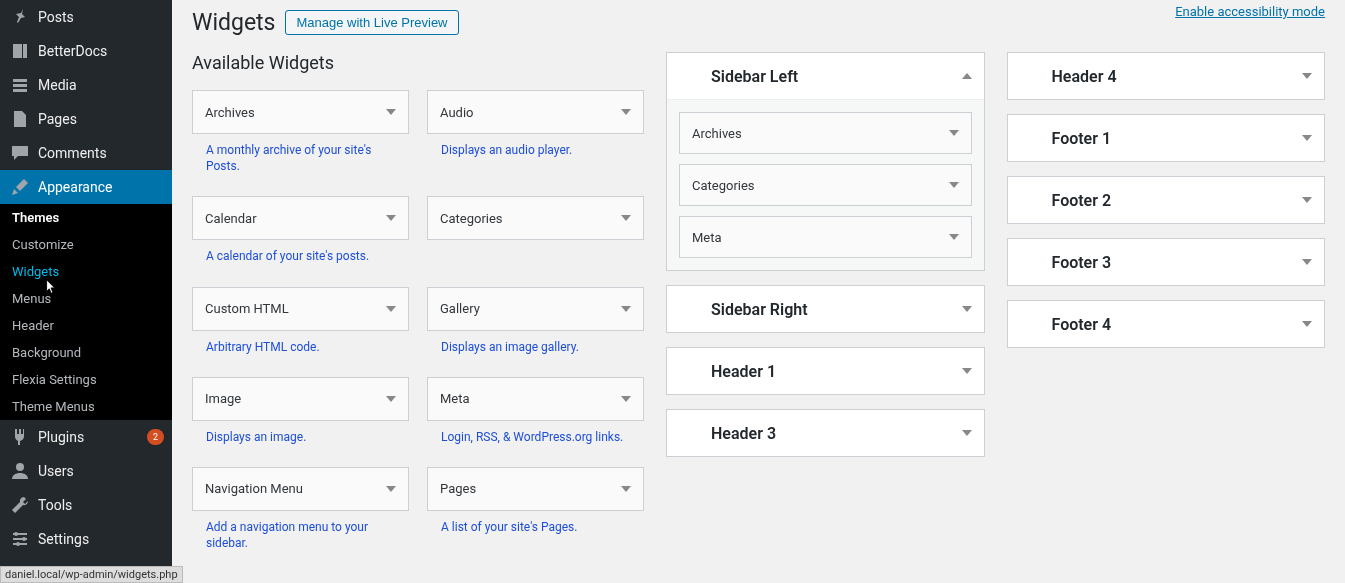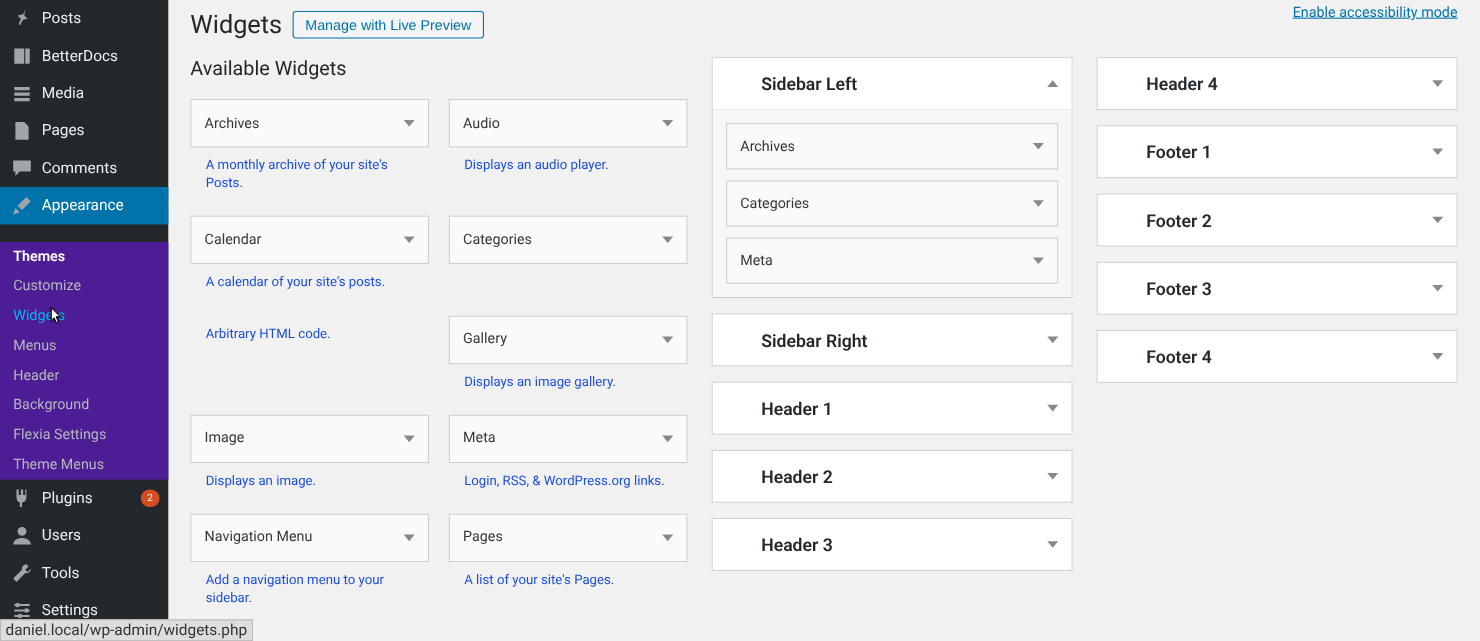--- a/index.html
+++ b/index.html
@@ -8,21 +8,21 @@
     font-family: -apple-system, BlinkMacSystemFont, "Segoe UI", Roboto, Helvetica, Arial, sans-serif;
     background: #f1f1f1;
     color: #32373c;
     font-size: 13px;
     overflow: hidden;
   }
   .app { display: flex; width: 1345px; height: 583px; position: relative; }
 
   
   .sidebar {
-    width: 153px;
+    width: 172px;
     background: #23282d;
     color: #eee;
     display: flex;
     flex-direction: column;
     font-size: 14px;
   }
   .menu-item {
     display: flex;
     align-items: center;
     padding: 7px 8px 7px 10px;
@@ -37,21 +37,21 @@
   .menu-item.current .icon { color: #fff; }
   .menu-item.current::after {
     content: "";
     position: absolute;
     right: -8px;
     top: 50%;
     margin-top: -8px;
     border: 8px solid transparent;
     border-right-color: #f1f1f1;
   }
-  .submenu { background: #4c1d95; margin-top: 16px; }
+  .submenu { background: #000000; }
   .submenu .sub-item {
     padding: 6px 12px;
     color: #b4b9be;
     cursor: pointer;
     font-size: 13px;
   }
   .submenu .sub-item.first { color: #fff; font-weight: 600; }
   .submenu .sub-item.current { color: #00b9eb; }
   .badge {
     display: inline-block;
@@ -180,21 +180,21 @@
     height: 42px;
     background: #fafafa;
   }
   .area-closed .area-header { border-bottom: none; }
 
   .status-bar {
     position: absolute;
     left: 0; bottom: 0;
     background: #ddd;
     border: 1px solid #bbb;
-    font-size: 14px;
+    font-size: 11px;
     color: #333;
     padding: 1px 4px;
   }
   .cursor {
     position: absolute;
     left: 43px;
     top: 278px;
     width: 18px;
     height: 18px;
     pointer-events: none;
@@ -336,20 +336,24 @@
     </div>
     <div class="widget-desc">A calendar of your site's posts.</div>
             </div>
             <div class="widget-cell">
     <div class="widget-box">
       <span>Categories</span>
       <span class="chev"></span>
     </div>
             </div>
             <div class="widget-cell">
+    <div class="widget-box">
+      <span>Custom HTML</span>
+      <span class="chev"></span>
+    </div>
     <div class="widget-desc">Arbitrary HTML code.</div>
             </div>
             <div class="widget-cell">
     <div class="widget-box">
       <span>Gallery</span>
       <span class="chev"></span>
     </div>
     <div class="widget-desc">Displays an image gallery.</div>
             </div>
             <div class="widget-cell">
@@ -412,26 +416,20 @@
       </div>
             </div>
             <div class="area-wrap area-closed">
               <div class="area-header">
         <span>Header 1</span>
         <span class="chev "></span>
       </div>
             </div>
             <div class="area-wrap area-closed">
               <div class="area-header">
-        <span>Header 2</span>
-        <span class="chev "></span>
-      </div>
-            </div>
-            <div class="area-wrap area-closed">
-              <div class="area-header">
         <span>Header 3</span>
         <span class="chev "></span>
       </div>
             </div>
           </div>
         <div class="area-col" id="areas-right-col">
             <div class="area-wrap area-closed">
               <div class="area-header">
         <span>Header 4</span>
         <span class="chev "></span>

